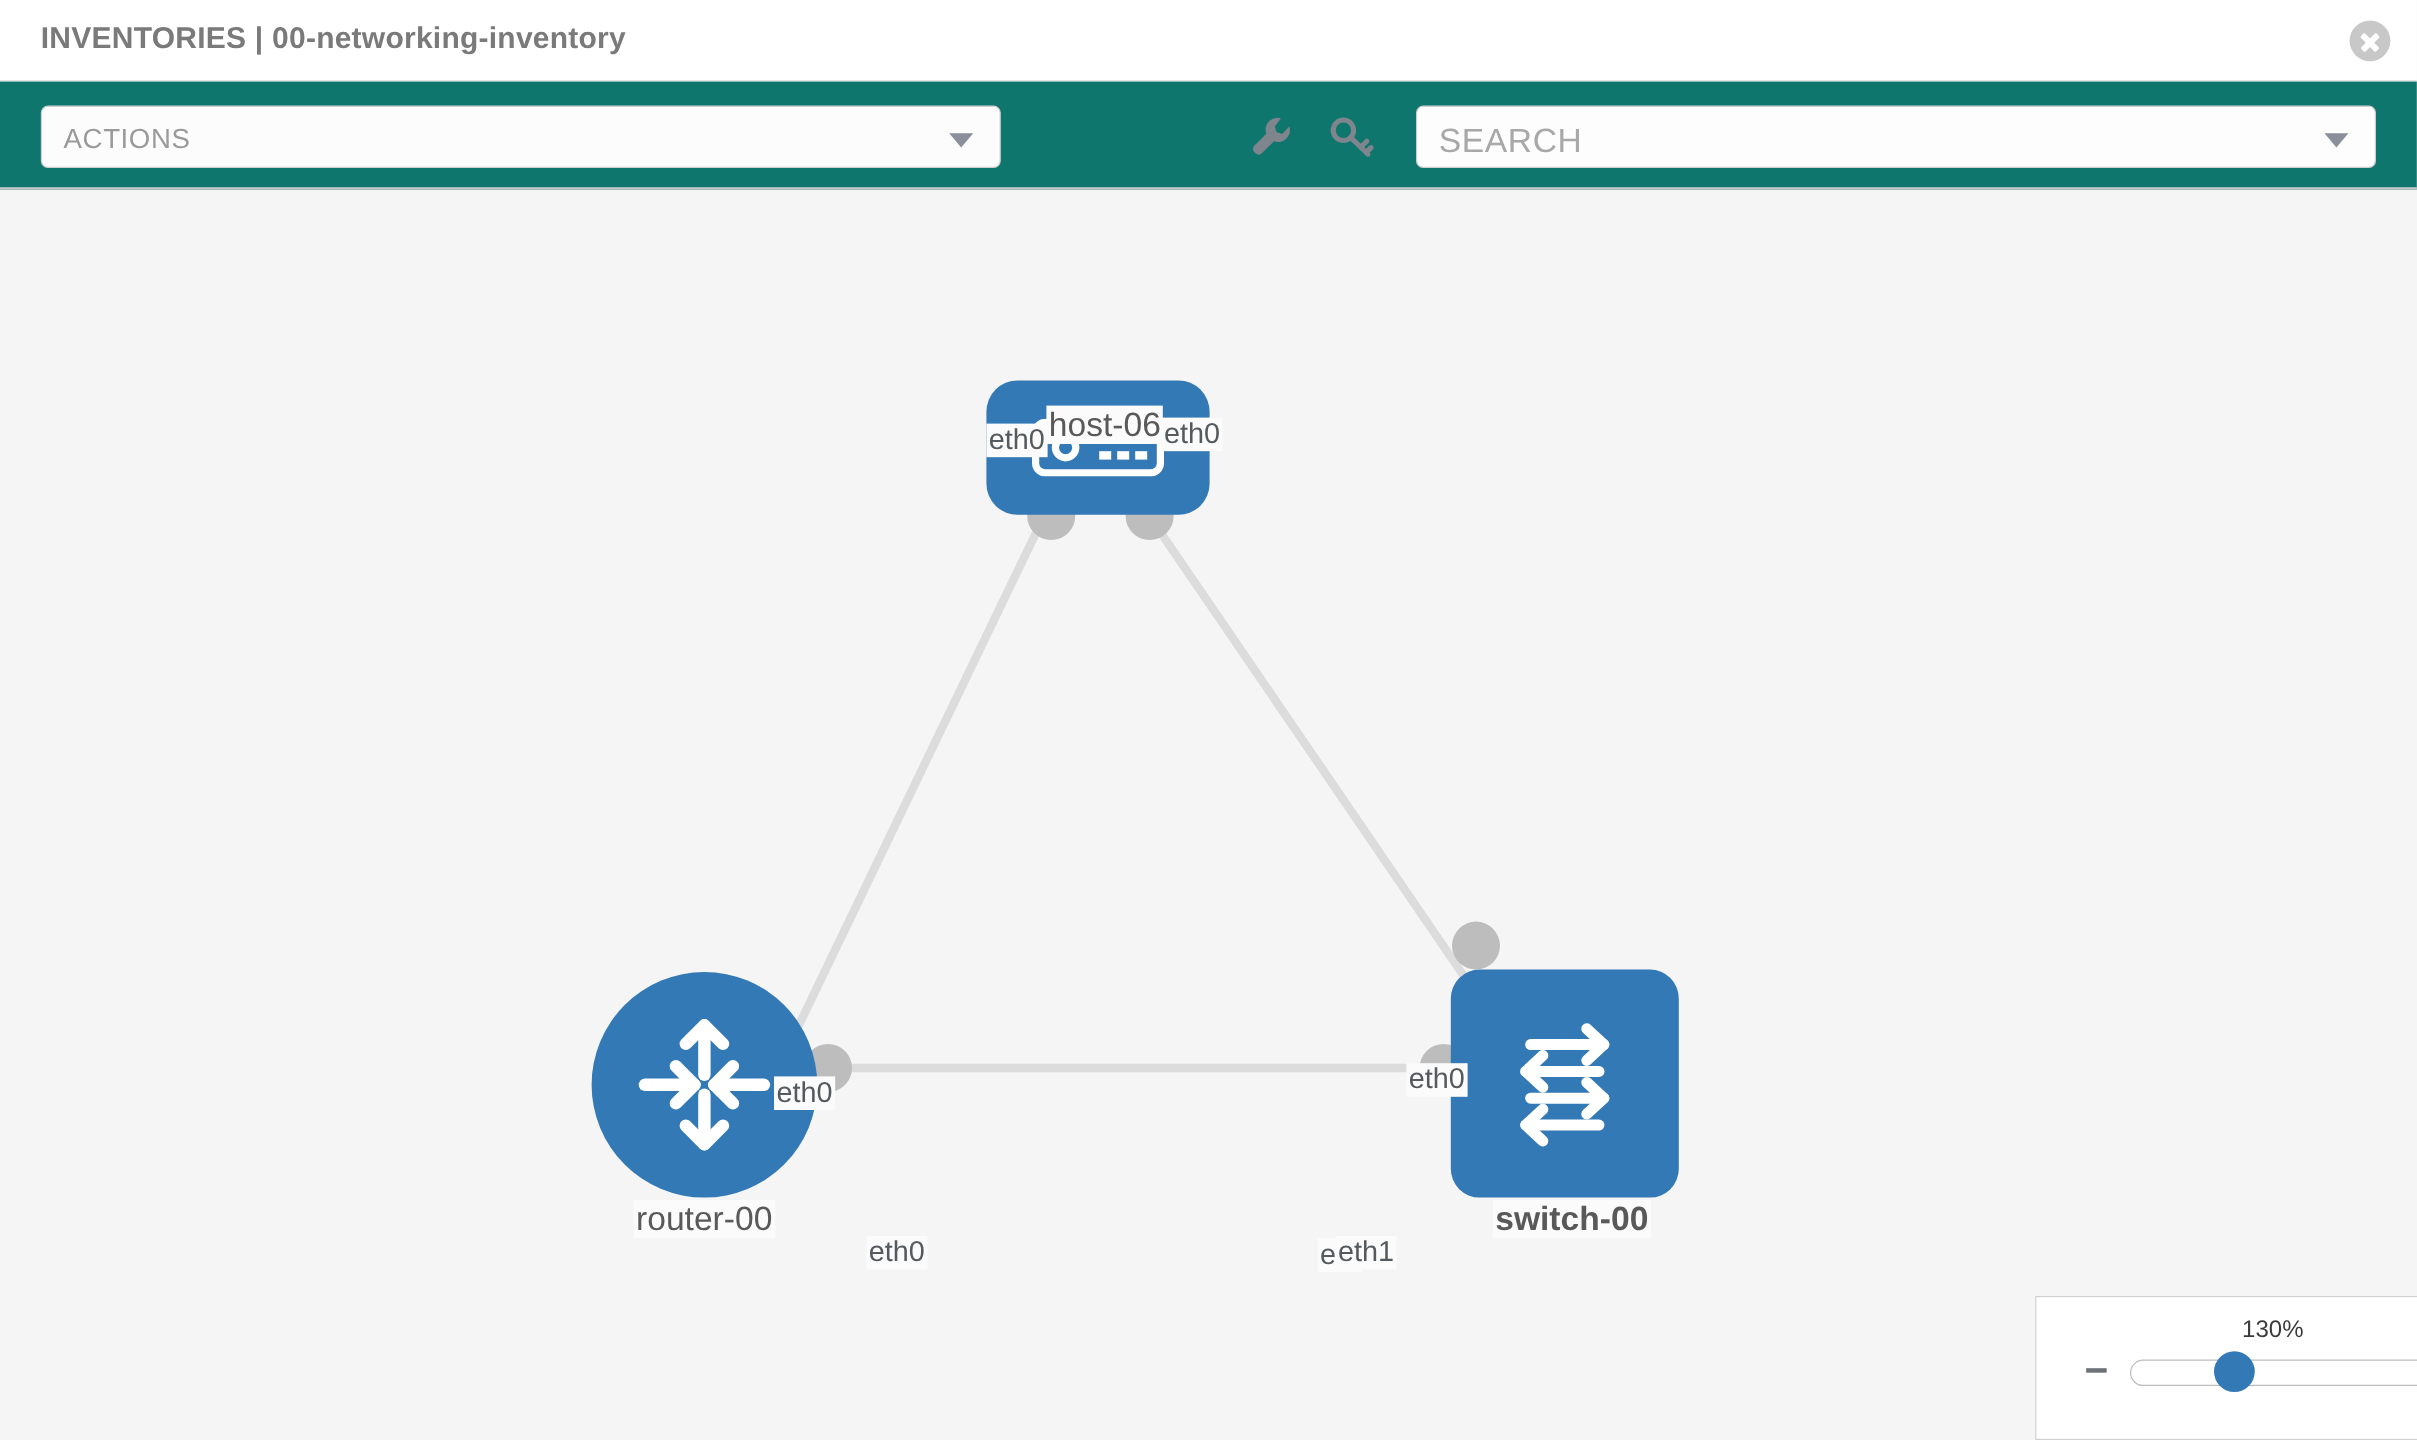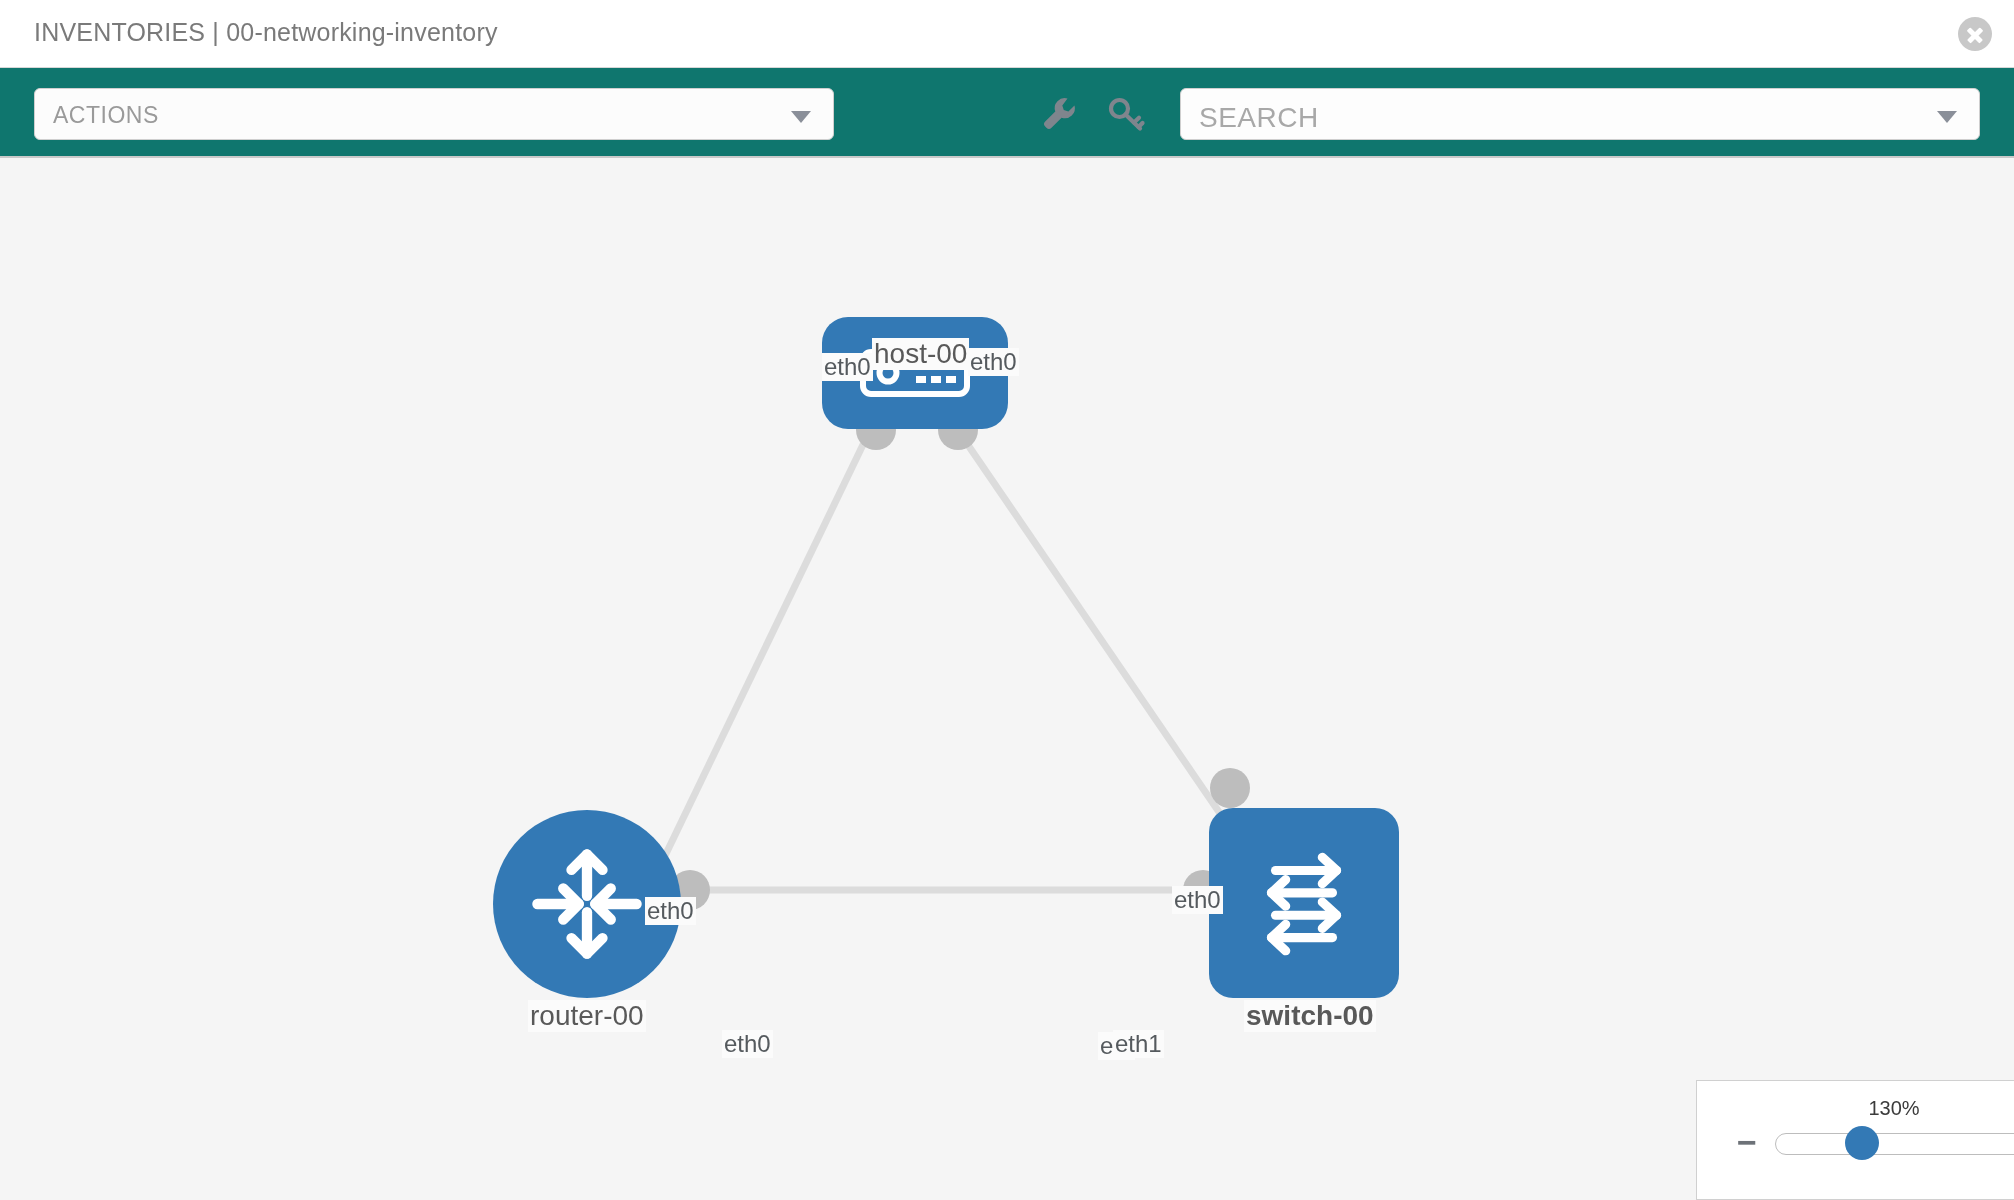--- a/index.html
+++ b/index.html
@@ -12,21 +12,21 @@
 
   
   .header {
     position: absolute; left: 0; top: 0;
     width: 2014px; height: 68px;
     background: #ffffff;
     border-bottom: 1px solid #d7d7d7;
   }
   .header-title {
     position: absolute; left: 34px; top: 18px;
-    font-size: 25px; font-weight: normal;
+    font-size: 25px; font-weight: bold;
     color: #7a7a7a;
     letter-spacing: 0.2px;
     white-space: nowrap;
   }
   .close-btn {
     position: absolute; right: 22px; top: 17px;
     width: 34px; height: 34px;
     border-radius: 50%;
     background: #c8c8c8;
     cursor: pointer;
@@ -273,21 +273,21 @@
         <line x1="88" y1="50" x2="28" y2="50"></line>
         <polyline points="42,37 28,50 42,63"></polyline>
         <line x1="32" y1="72" x2="92" y2="72"></line>
         <polyline points="78,59 92,72 78,85"></polyline>
         <line x1="88" y1="94" x2="28" y2="94"></line>
         <polyline points="42,81 28,94 42,107"></polyline>
       </g>
     </svg>
   </div>
 
-  <div class="node-label" style="left:872px; top:178px;">host-00</div>
+  <div class="node-label" style="left:872px; top:178px;">host-06</div>
   <div class="node-label" style="left:528px; top:840px;text-align:right;">router-00</div>
   <div class="node-label" style="left:1244px;top:840px;font-weight:bold;">switch-00</div>
 
   <div class="edge-label" style="left:822px;  top:193px;">eth0</div>
   <div class="edge-label" style="left:968px;  top:188px;">eth0</div>
   <div class="edge-label" style="left:645px;  top:737px;">eth0</div>
   <div class="edge-label" style="left:1172px; top:726px;">eth0</div>
   <div class="edge-label" style="left:722px;  top:870px;">eth0</div>
   <div class="edge-label" style="left:1098px; top:872px;">eth</div>
   <div class="edge-label" style="left:1113px; top:870px;">eth1</div>

